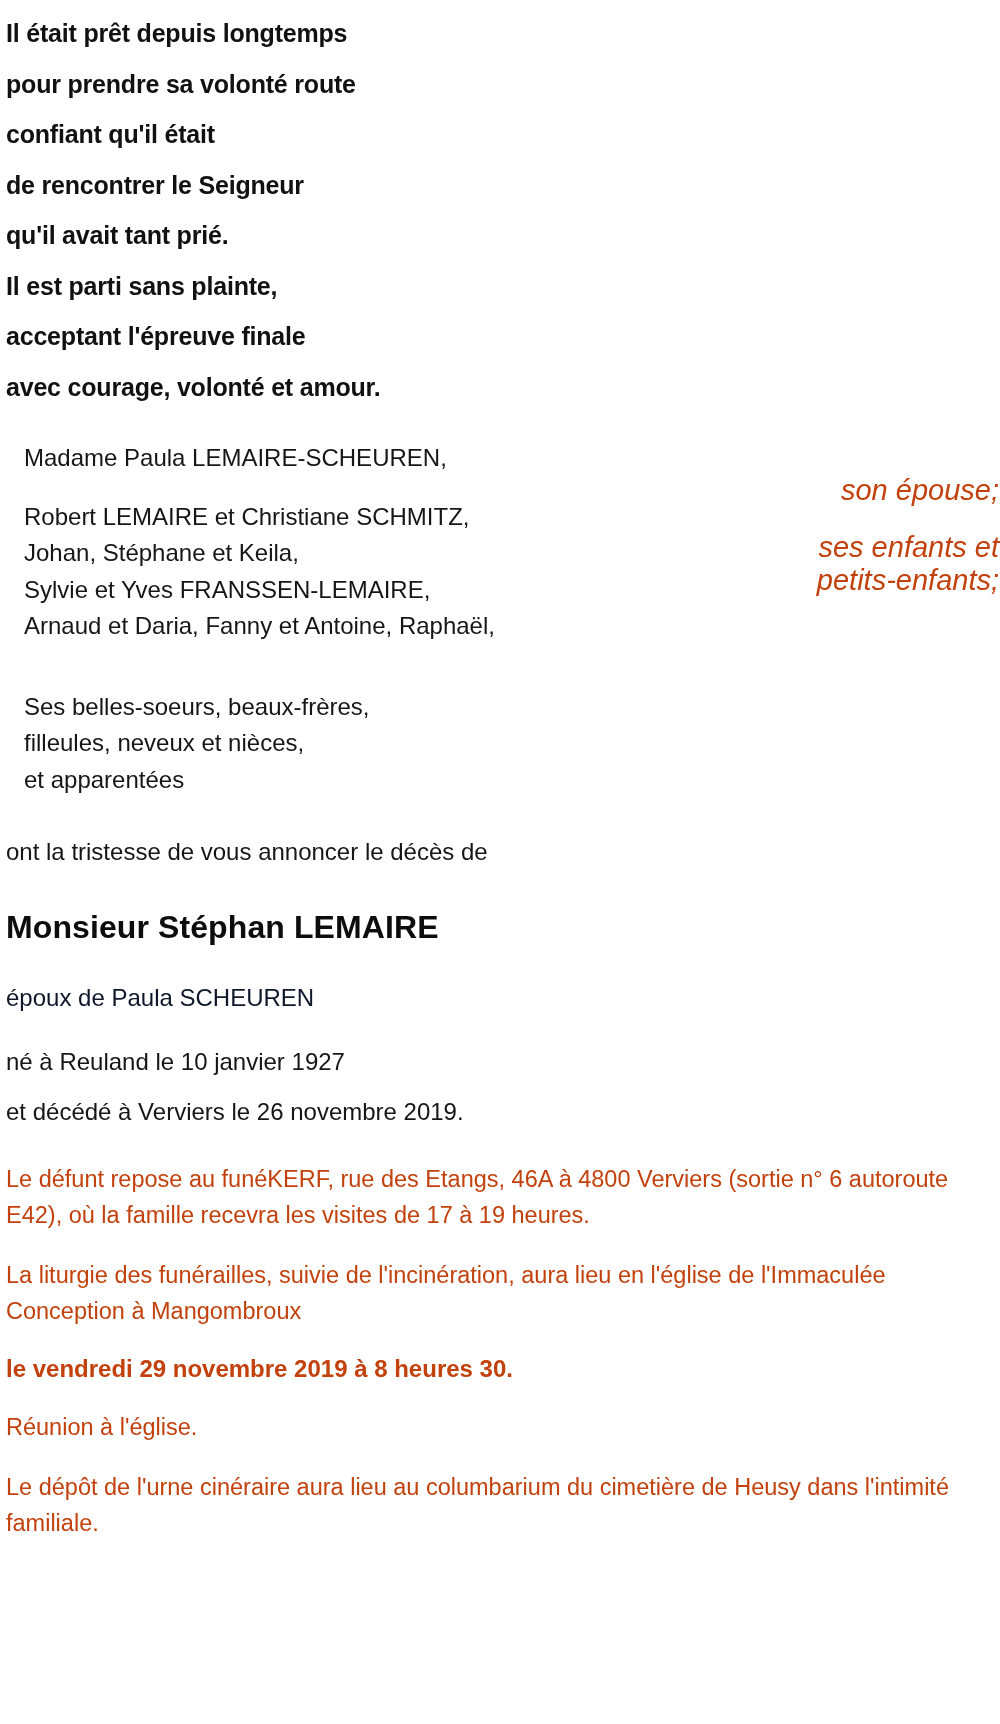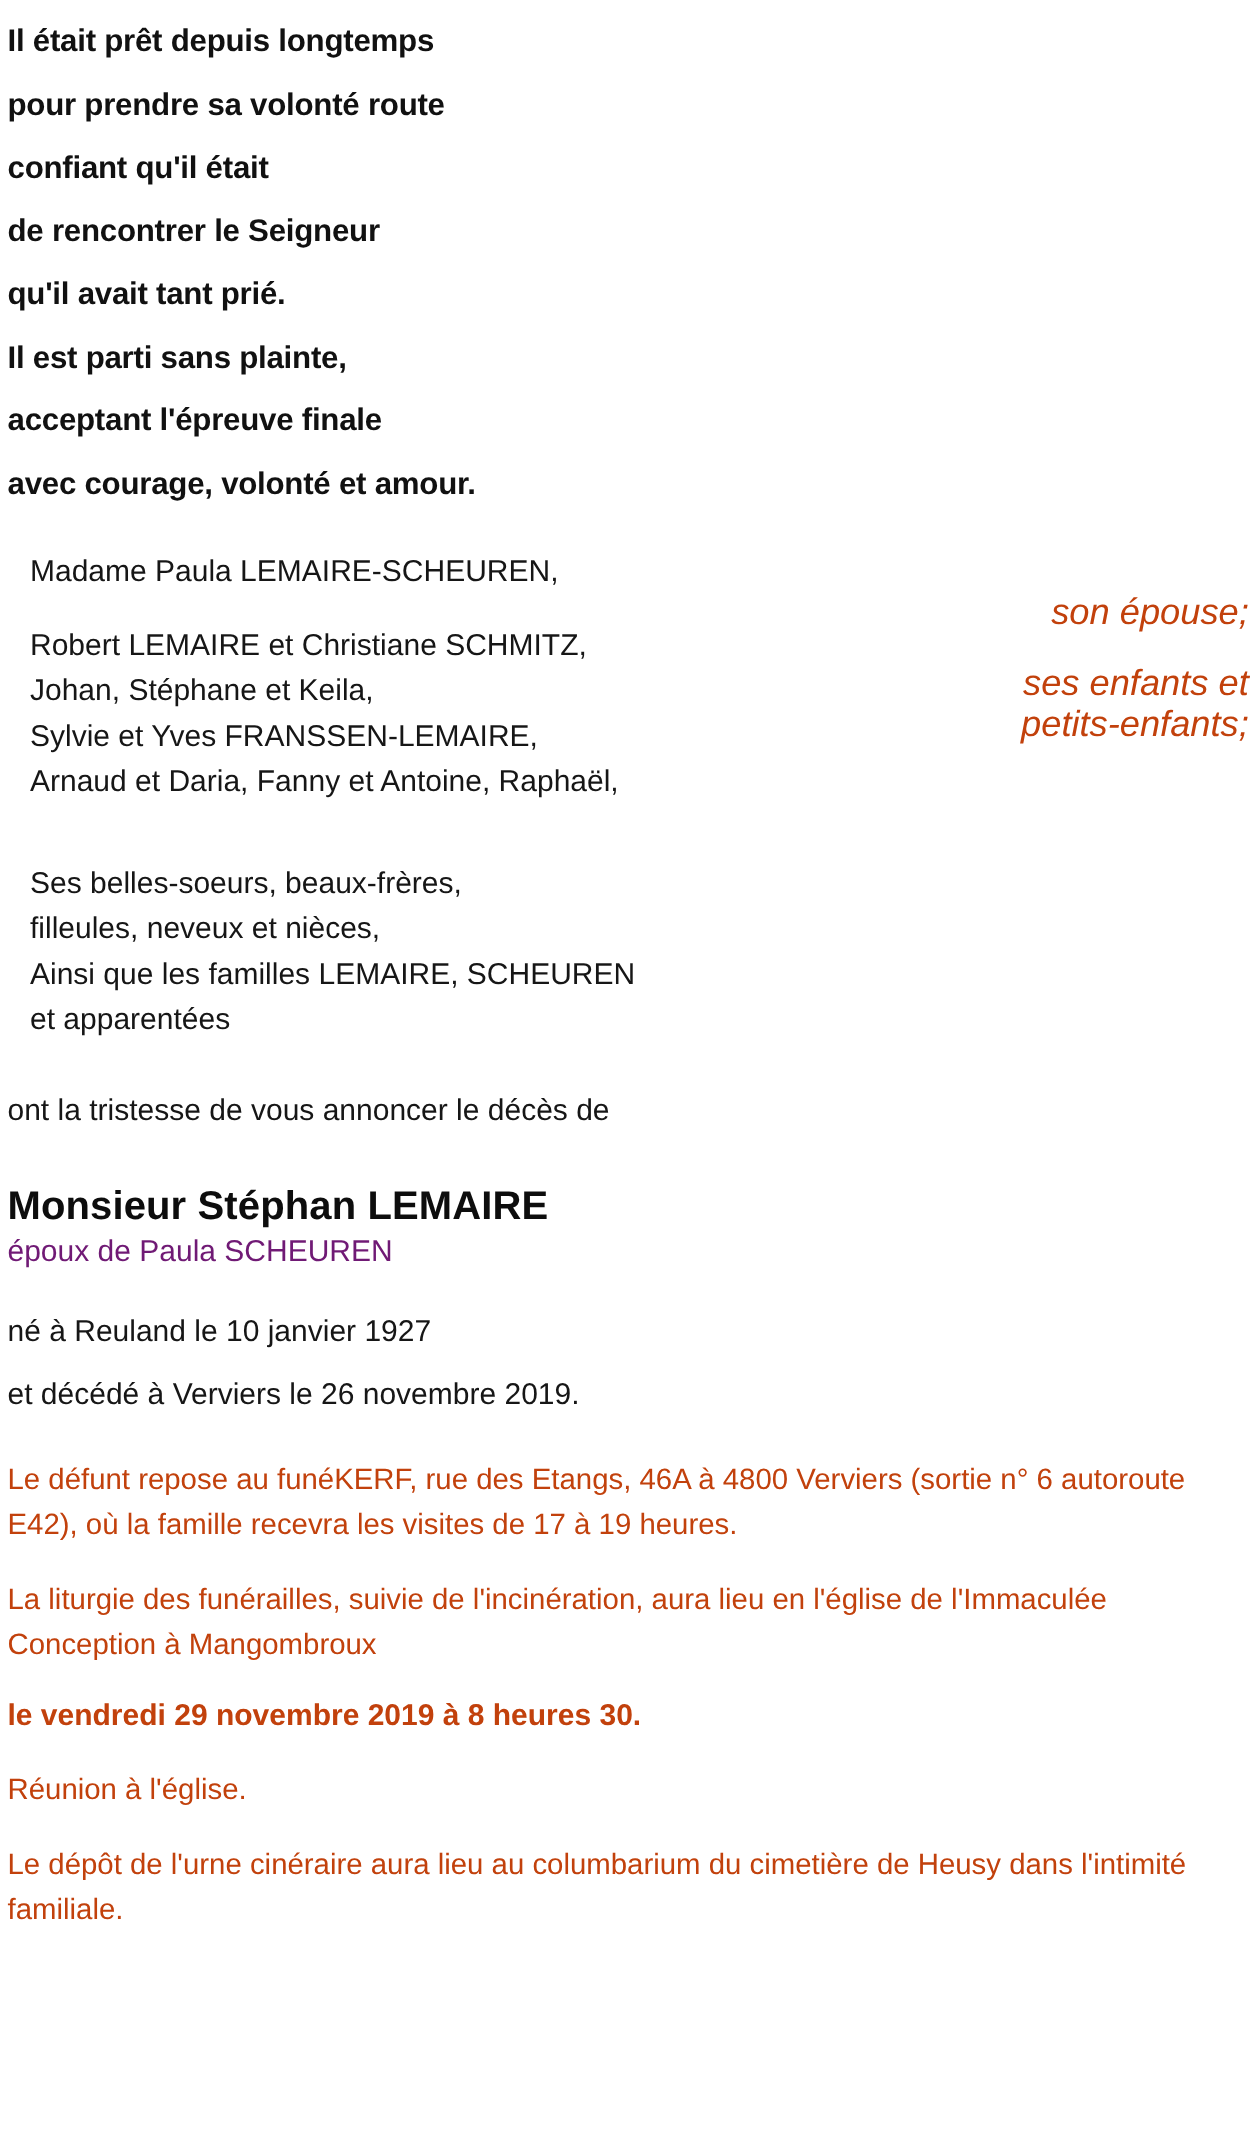--- a/index.html
+++ b/index.html
@@ -88,23 +88,24 @@
     font-weight: bold;
     letter-spacing: 0.1px;
     line-height: 42px;
     color: #0d0d0d;
     padding-left: 6px;
     white-space: pre;
   }
   .deceased-sub {
     font-size: 24px;
     line-height: 34px;
-    color: #701a75;
+    color: #0f172a;
     padding-left: 6px;
     white-space: pre;
+    margin-top: 33px;
   }
 
   
   .date-line {
     font-size: 24px;
     line-height: 50px;
     color: #161616;
     padding-left: 6px;
     white-space: pre;
   }
@@ -160,21 +161,20 @@
       </div>
       <div class="role role-children"><span>ses enfants et</span><br><span>petits-enfants;</span></div>
     </div>
 
     <div class="gap-lg"></div>
 
     <div class="fam-row">
       <div class="fam-names">
         <div class="name-line">Ses belles-soeurs, beaux-frères,</div>
         <div class="name-line">filleules, neveux et nièces,</div>
-        <div class="name-line">Ainsi que les familles LEMAIRE, SCHEUREN</div>
         <div class="name-line">et apparentées</div>
       </div>
     </div>
 
   </div>
 
   <div class="gap-md"></div>
 
   <div class="announce">ont la tristesse de vous annoncer le décès de</div>
 

